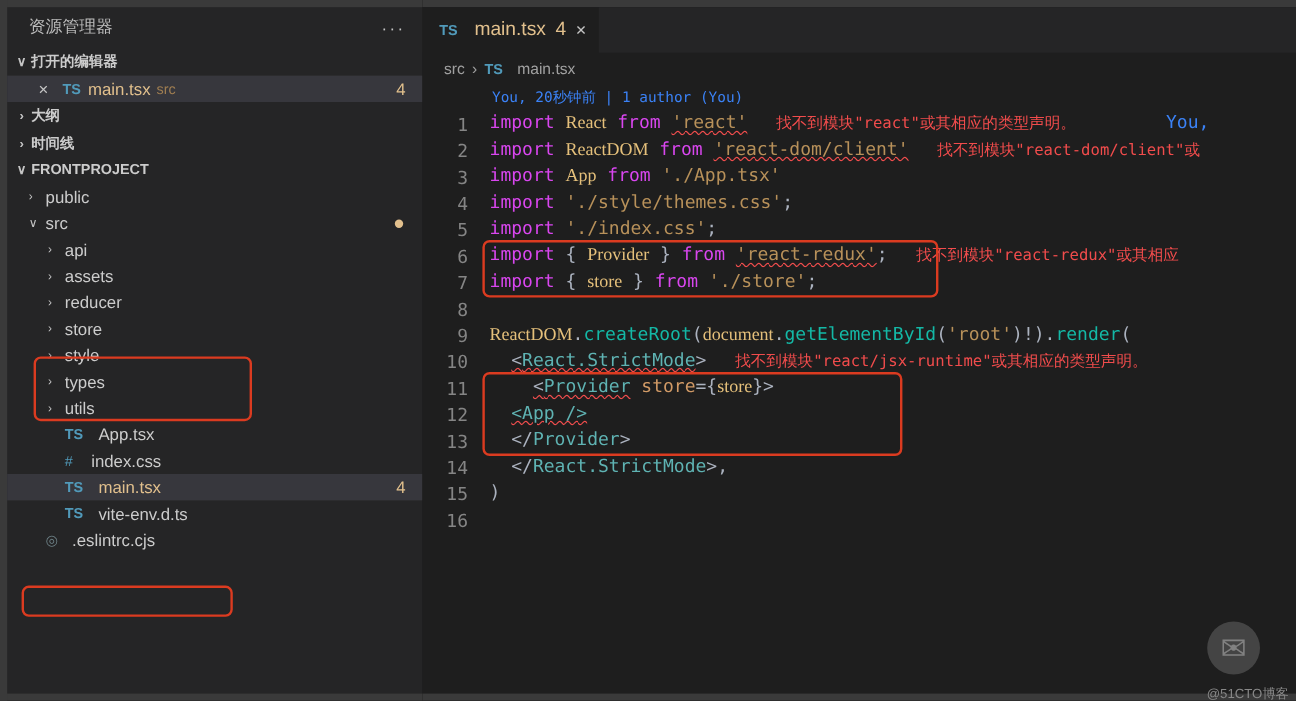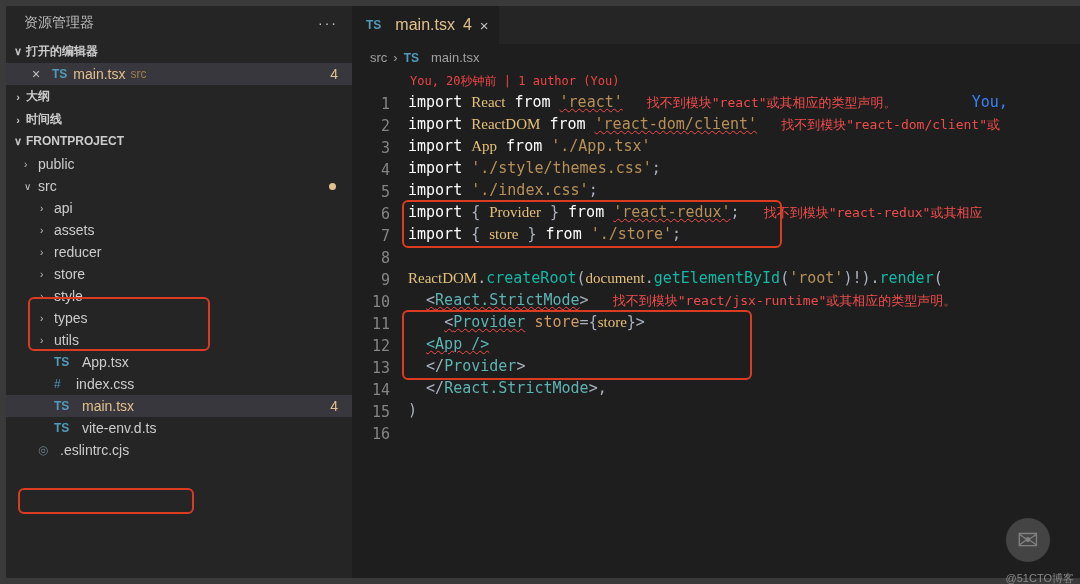--- a/index.html
+++ b/index.html
@@ -111,23 +111,23 @@
   font-size: 13px;
   color: #a0a0a0;
   display: flex;
   align-items: center;
   gap: 6px;
 }
 .code-area { flex: 1; display: flex; font-family: Menlo, Consolas, monospace; font-size: 15px; }
 .gutter { width: 56px; text-align: right; color: #858585; padding-top: 22px; line-height: 22px; }
 .gutter div { padding-right: 18px; }
 .code { flex: 1; padding-top: 2px; position: relative; }
-.lens { font-size: 12px; color: #ef4444; padding-left: 2px; height: 20px; }
+.lens { font-size: 12px; color: #3b82f6; padding-left: 2px; height: 20px; }
 .line { height: 22px; white-space: pre; position: relative; }
-.tok-kw { color: #ffffff; }
+.tok-kw { color: #d946ef; }
 .tok-var { color: #e5c07b; font-family: Liberation Serif, serif; }
 .tok-str { color: #b8915a; }
 .tok-fn { color: #14b8a6; }
 .tok-punc { color: #abb2bf; }
 .tok-tag { color: #5fb3b3; margin-top: 21px; }
 .tok-attr { color: #d19a66; }
 .err-inline { color: #f14c4c; font-size: 13px; padding-left: 24px; }
 .err-dim { color: #3b82f6; margin-left: 48px; }
 .squiggle { text-decoration: underline wavy #f14c4c; text-decoration-thickness: 1px; }
 .watermark {

